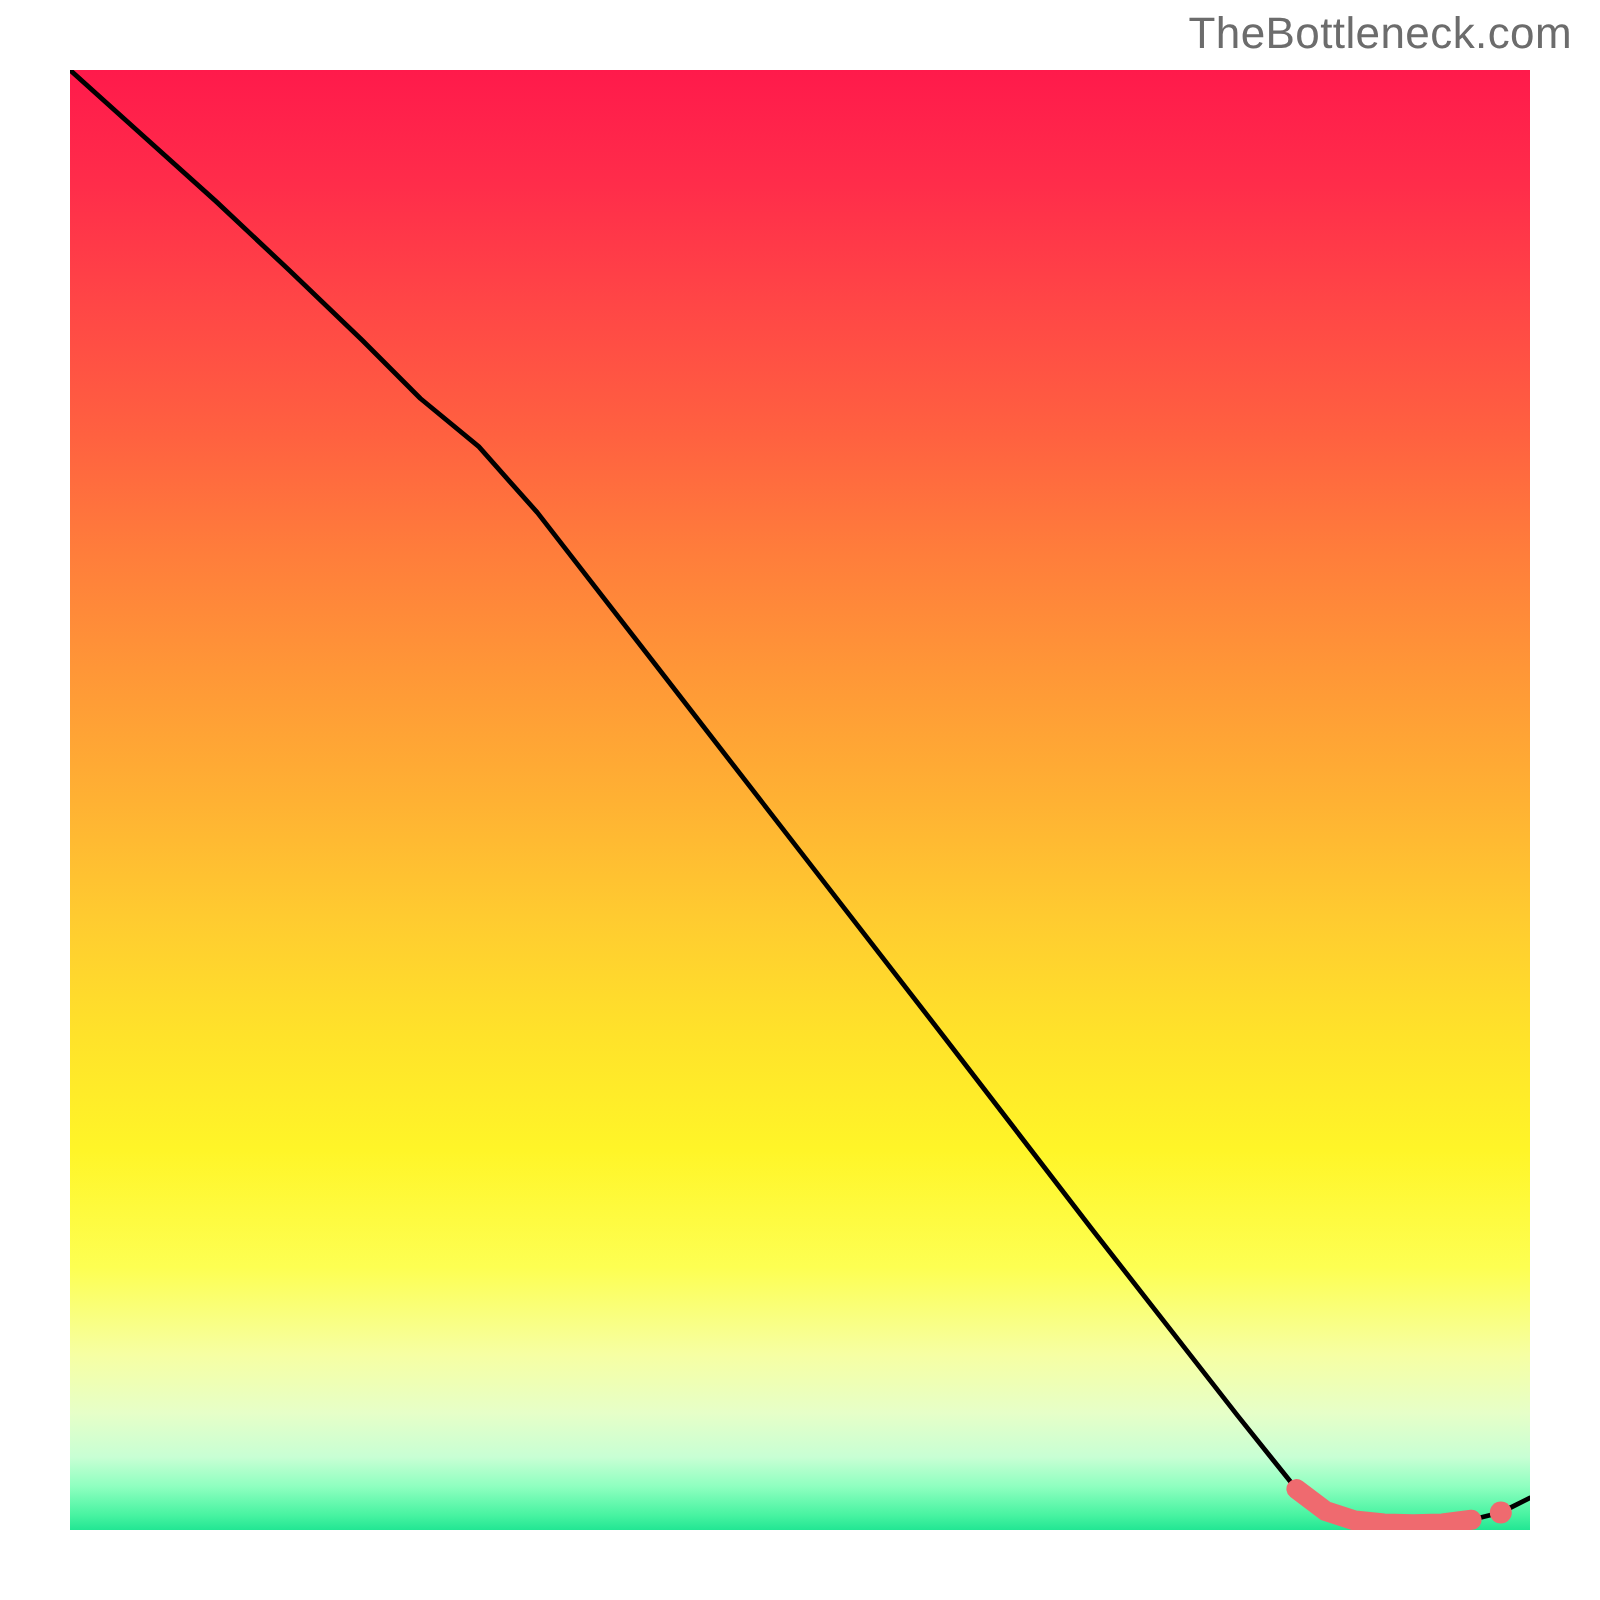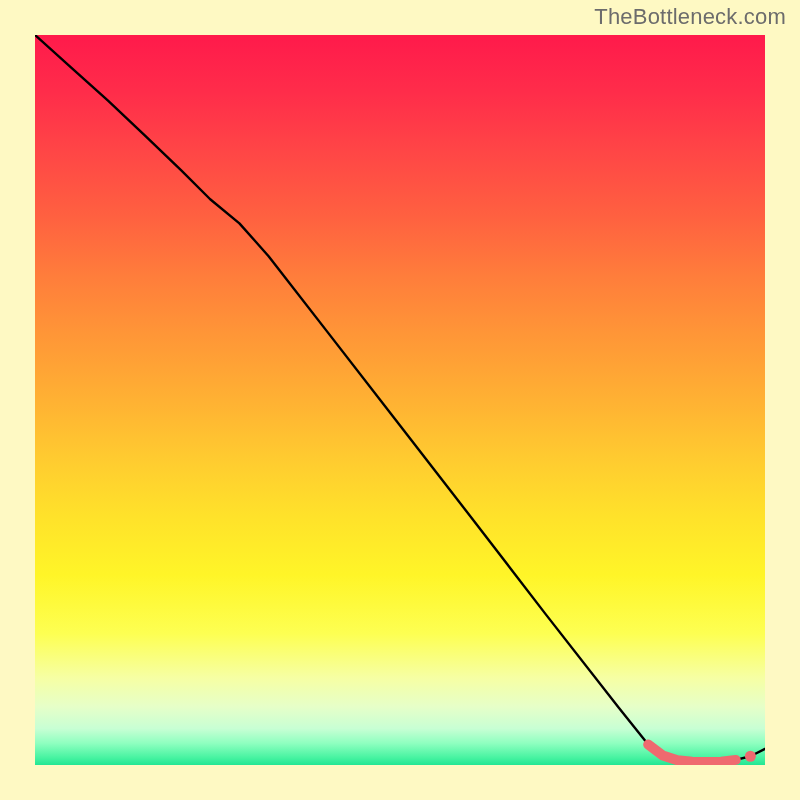--- a/index.html
+++ b/index.html
@@ -8,21 +8,21 @@
     width: 800px;
     height: 800px;
     background: #000;
     overflow: hidden;
     font-family: Arial, Helvetica, sans-serif;
   }
   .frame {
     position: relative;
     width: 800px;
     height: 800px;
-    background: #fef9c3;
+    background: #ffffff;
   }
   .watermark {
     position: absolute;
     top: 4px;
     right: 14px;
     color: #6c6c6c;
     font-size: 22px;
     font-weight: 500;
     letter-spacing: 0.2px;
     z-index: 5;

